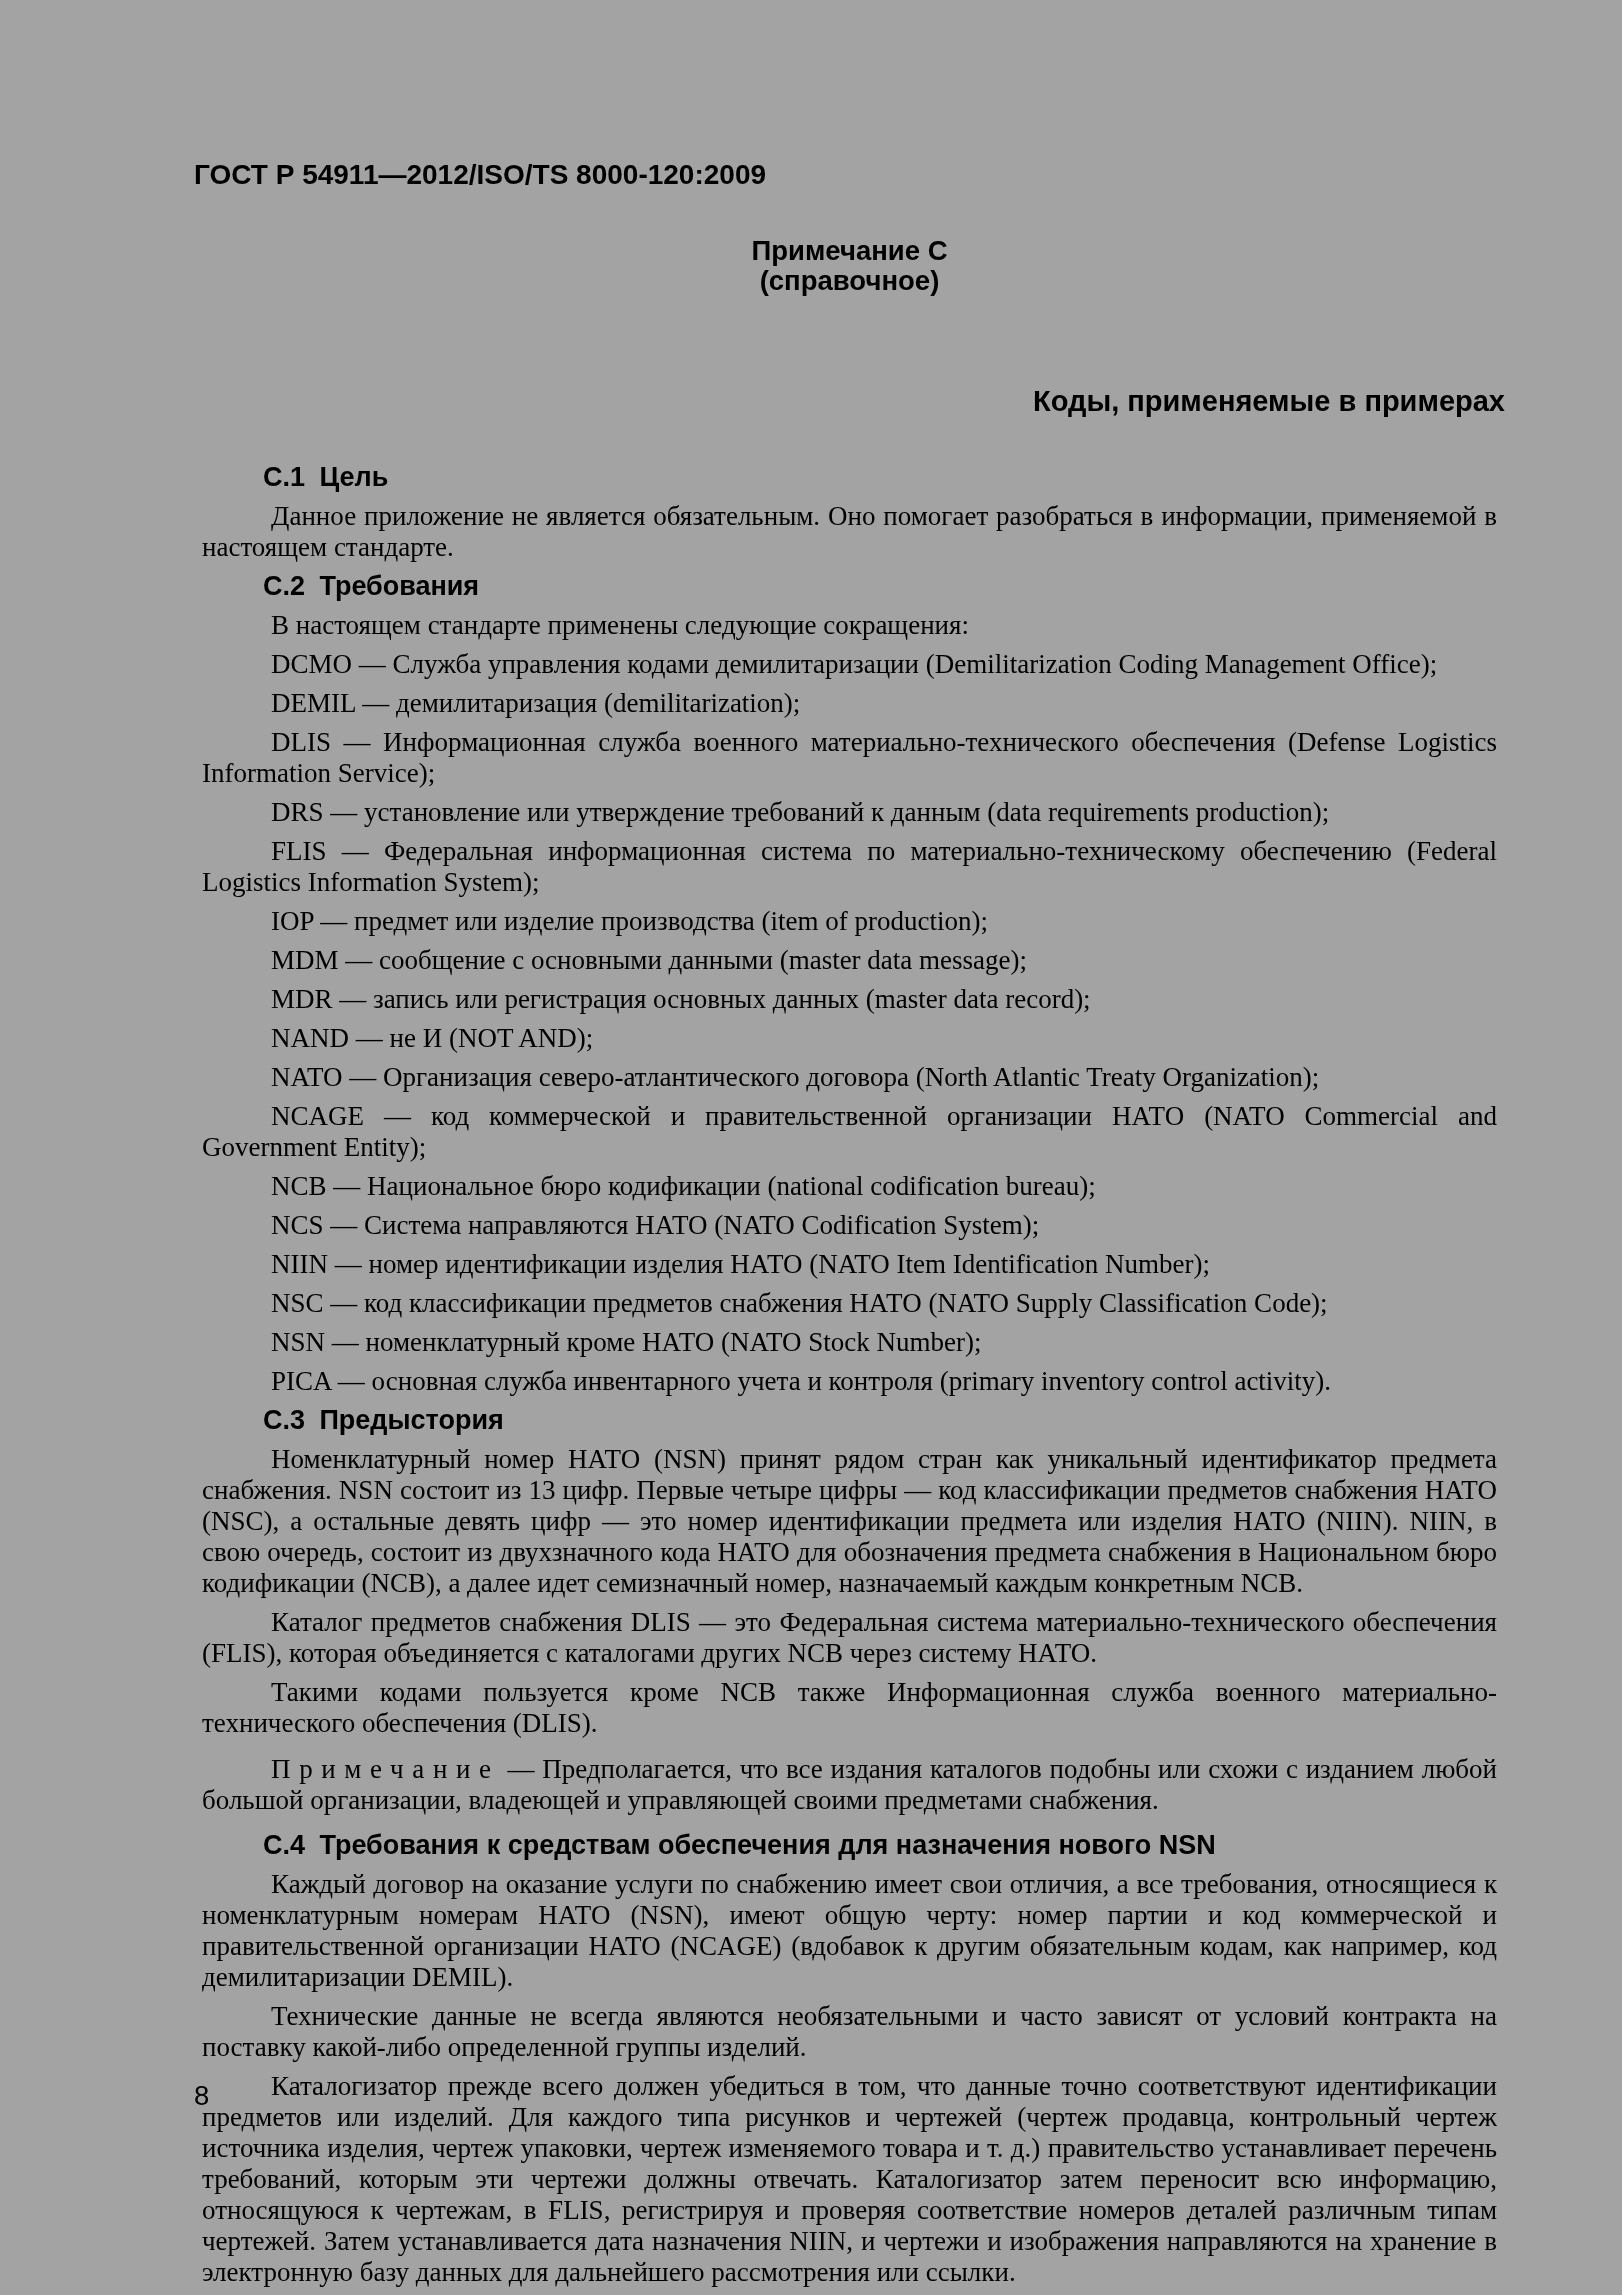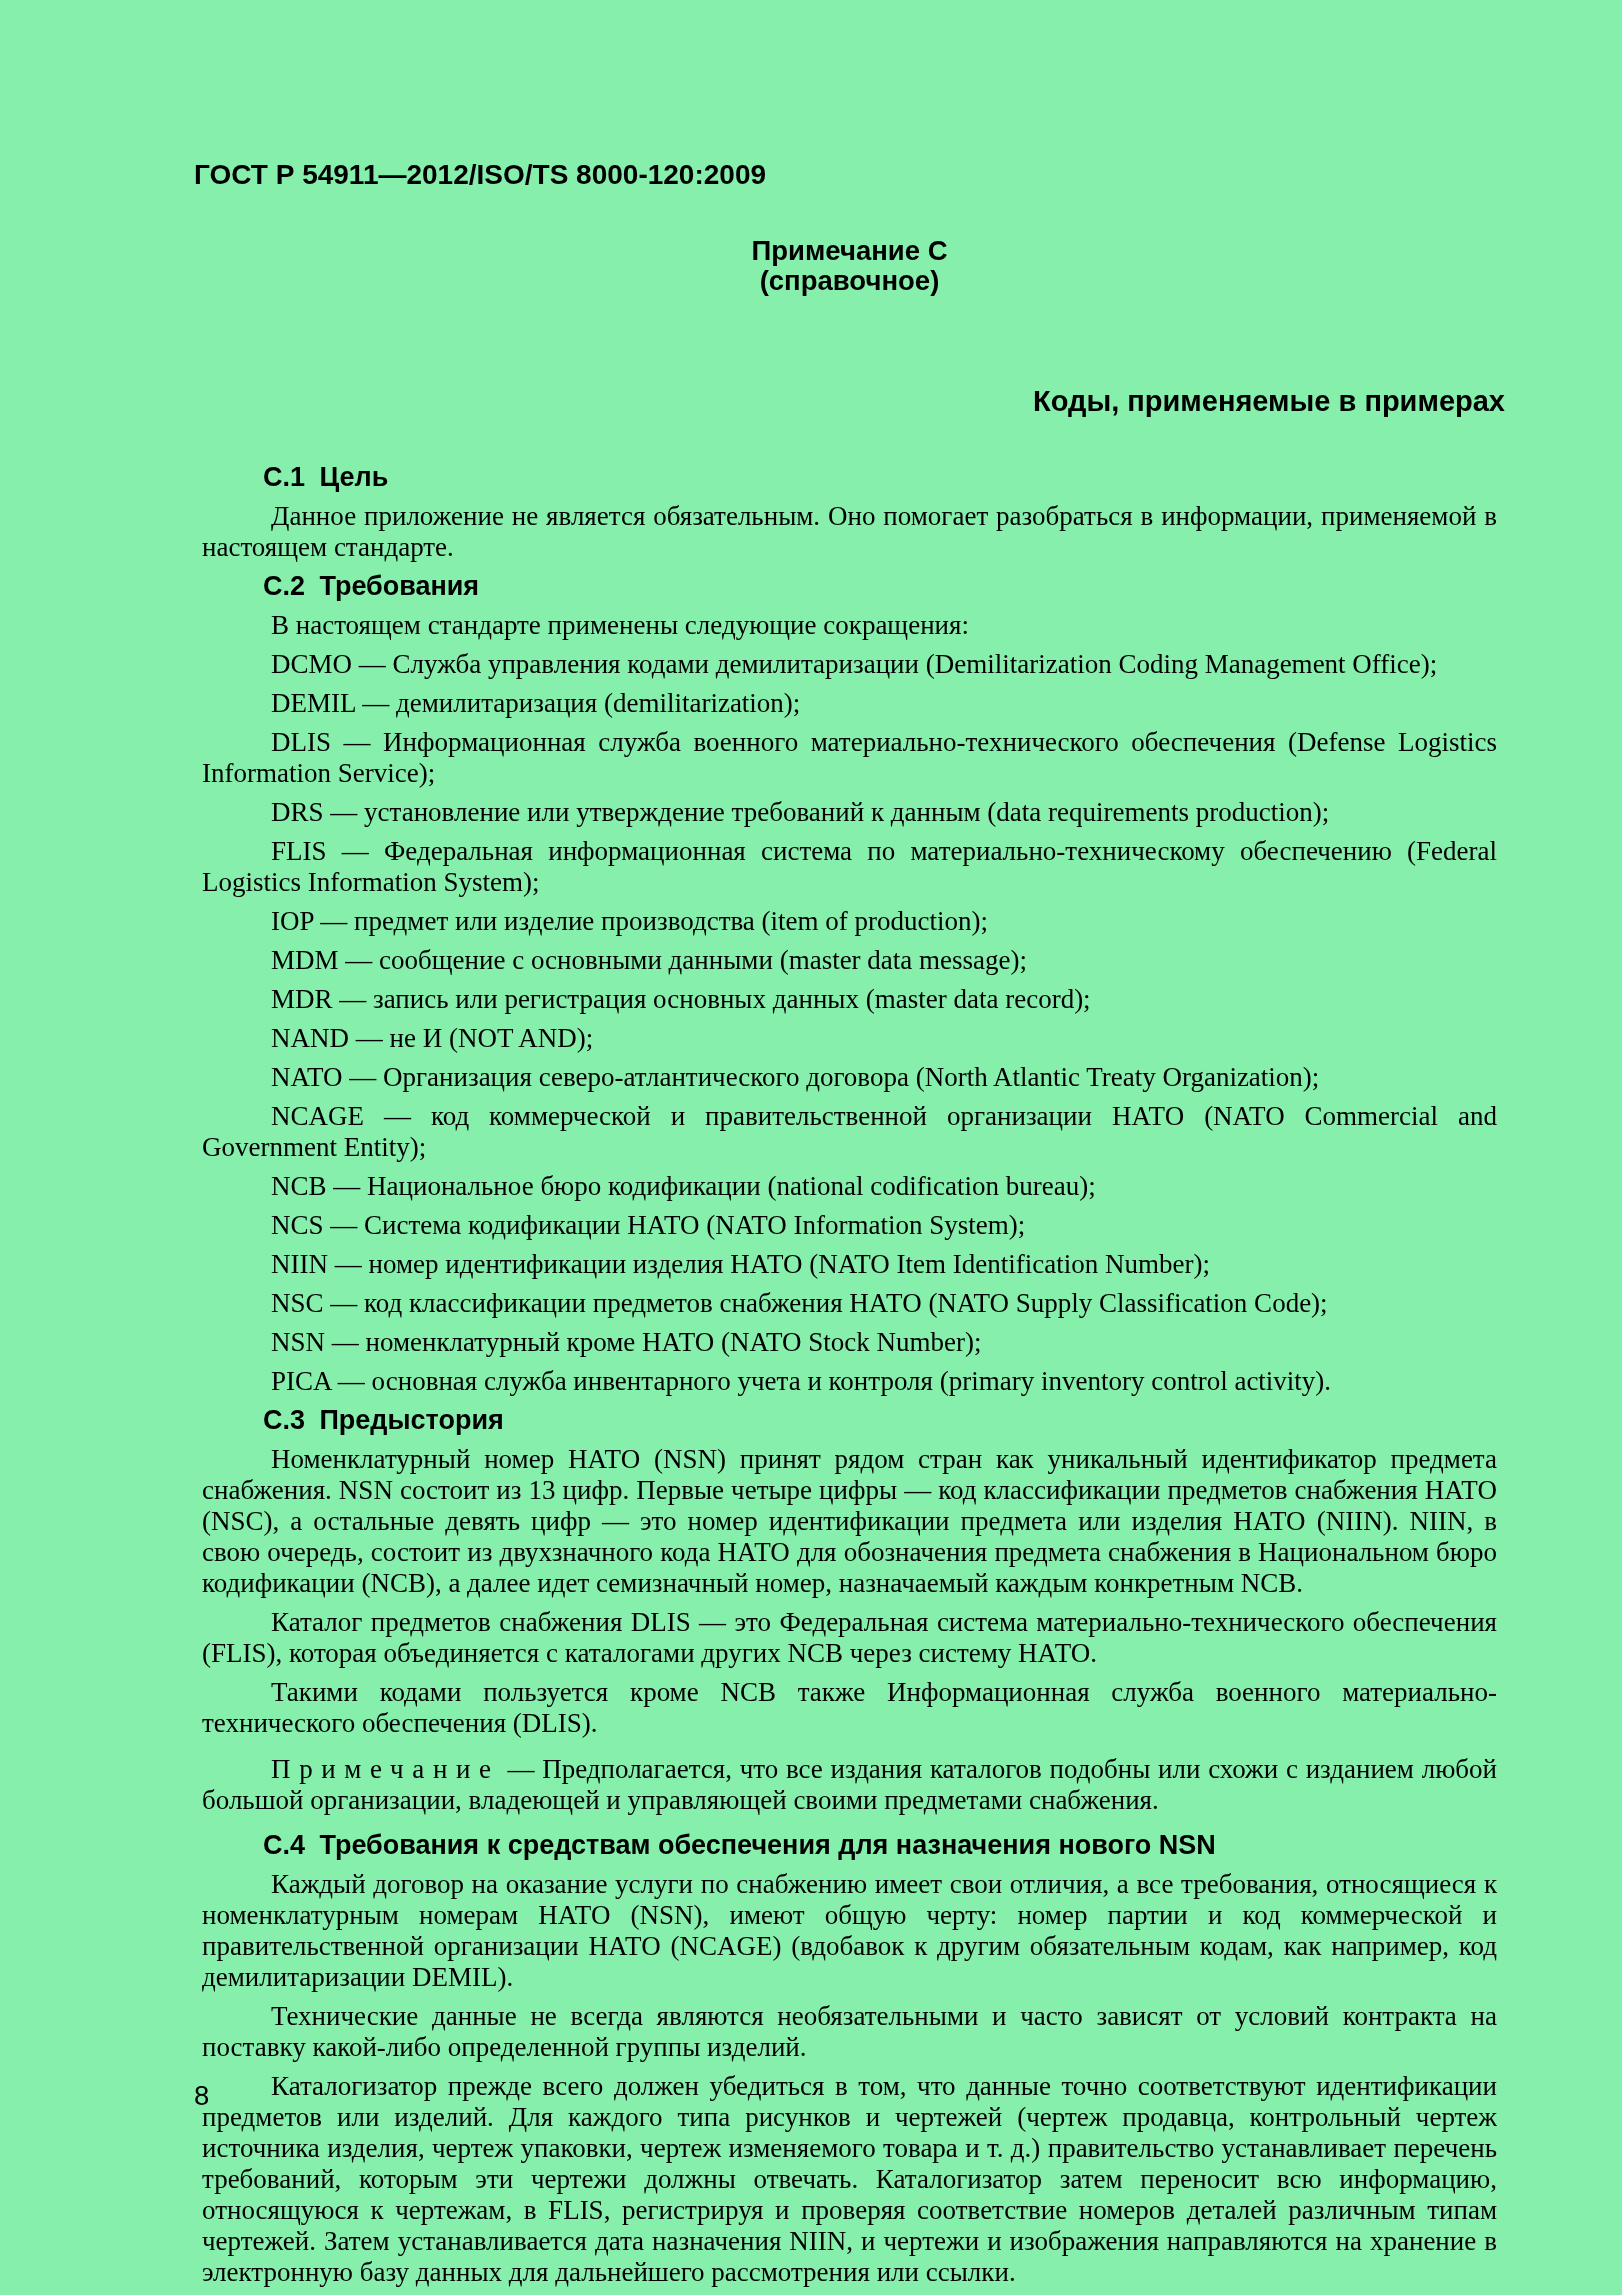--- a/index.html
+++ b/index.html
@@ -4,21 +4,21 @@
 <style>
   html, body {
     margin: 0;
     padding: 0;
     background: #ffffff;
   }
   .page {
     position: relative;
     width: 1623px;
     height: 2295px;
-    background: #86efac;
+    background: #a3a3a3;
     color: #000000;
     font-family: "Liberation Sans", sans-serif;
     overflow: hidden;
   }
   .running-header {
     position: absolute;
     left: 194px;
     top: 159px;
     font-size: 28px;
     font-weight: 700;
@@ -104,21 +104,21 @@
     <p class="abbr"><span>DLIS</span><span> — </span><span>Информационная служба военного материально-технического обеспечения (Defense Logistics Information Service);</span></p>
     <p class="abbr"><span>DRS</span><span> — </span><span>установление или утверждение требований к данным (data requirements production);</span></p>
     <p class="abbr"><span>FLIS</span><span> — </span><span>Федеральная информационная система по материально-техническому обеспечению (Federal Logistics Information System);</span></p>
     <p class="abbr"><span>IOP</span><span> — </span><span>предмет или изделие производства (item of production);</span></p>
     <p class="abbr"><span>MDM</span><span> — </span><span>сообщение с основными данными (master data message);</span></p>
     <p class="abbr"><span>MDR</span><span> — </span><span>запись или регистрация основных данных (master data record);</span></p>
     <p class="abbr"><span>NAND</span><span> — </span><span>не И (NOT AND);</span></p>
     <p class="abbr"><span>NATO</span><span> — </span><span>Организация северо-атлантического договора (North Atlantic Treaty Organization);</span></p>
     <p class="abbr"><span>NCAGE</span><span> — </span><span>код коммерческой и правительственной организации НАТО (NATO Commercial and Government Entity);</span></p>
     <p class="abbr"><span>NCB</span><span> — </span><span>Национальное бюро кодификации (national codification bureau);</span></p>
-    <p class="abbr"><span>NCS</span><span> — </span><span>Система кодификации НАТО (NATO Information System);</span></p>
+    <p class="abbr"><span>NCS</span><span> — </span><span>Система направляются НАТО (NATO Codification System);</span></p>
     <p class="abbr"><span>NIIN</span><span> — </span><span>номер идентификации изделия НАТО (NATO Item Identification Number);</span></p>
     <p class="abbr"><span>NSC</span><span> — </span><span>код классификации предметов снабжения НАТО (NATO Supply Classification Code);</span></p>
     <p class="abbr"><span>NSN</span><span> — </span><span>номенклатурный кроме НАТО (NATO Stock Number);</span></p>
     <p class="abbr"><span>PICA</span><span> — </span><span>основная служба инвентарного учета и контроля (primary inventory control activity).</span></p>
 
     <h2><span class="hnum">С.3</span><span>Предыстория</span></h2>
     <p>Номенклатурный номер НАТО (NSN) принят рядом стран как уникальный идентификатор предмета снабжения. NSN состоит из 13 цифр. Первые четыре цифры — код классификации предметов снабжения НАТО (NSC), а остальные девять цифр — это номер идентификации предмета или изделия НАТО (NIIN). NIIN, в свою очередь, состоит из двухзначного кода НАТО для обозначения предмета снабжения в Национальном бюро кодификации (NCB), а далее идет семизначный номер, назначаемый каждым конкретным NCB.</p>
     <p>Каталог предметов снабжения DLIS — это Федеральная система материально-технического обеспечения (FLIS), которая объединяется с каталогами других NCB через систему НАТО.</p>
     <p>Такими кодами пользуется кроме NCB также Информационная служба военного материально-технического обеспечения (DLIS).</p>
     <p class="note"><span class="note-label">Примечание</span><span> — </span><span>Предполагается, что все издания каталогов подобны или схожи с изданием любой большой организации, владеющей и управляющей своими предметами снабжения.</span></p>

